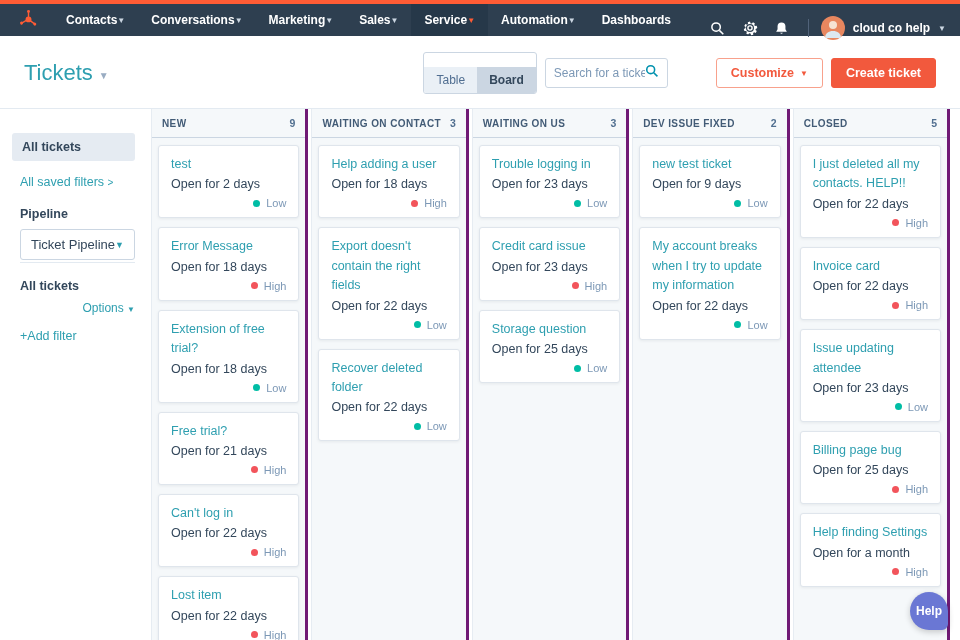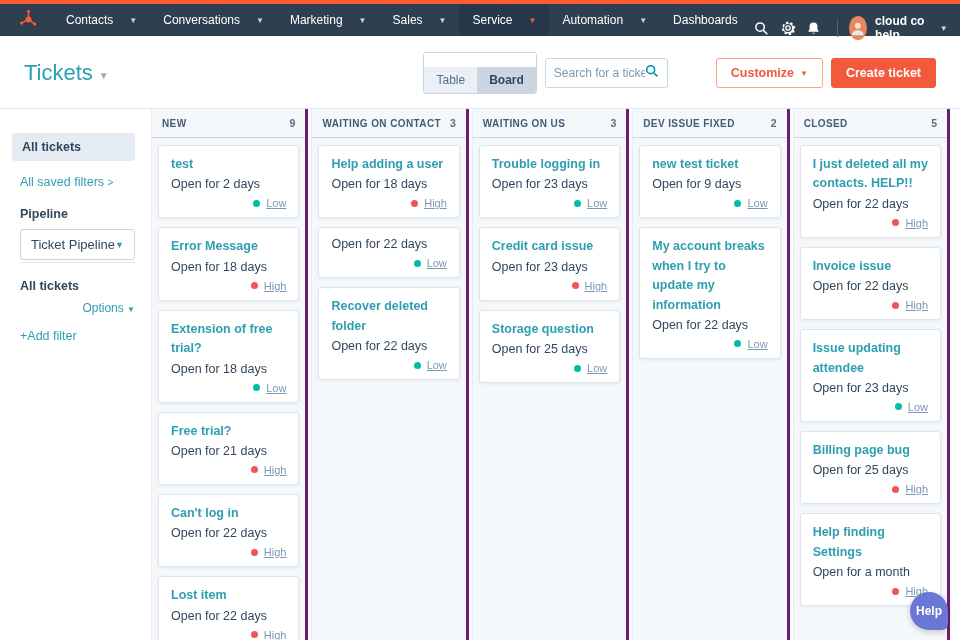--- a/index.html
+++ b/index.html
@@ -10,21 +10,21 @@
   }
   *{margin:0;padding:0;box-sizing:border-box;}
   html,body{width:960px;height:640px;overflow:hidden;}
   body{font-family:"Liberation Sans",sans-serif;background:#fff;color:var(--text);position:relative;}
 
   
   .topbar{height:36px;background:var(--nav-bg);border-top:4px solid var(--orange-light);
     display:flex;align-items:stretch;color:#fff;font-size:12px;}
   .brand{display:flex;align-items:center;padding:0 14px 0 18px;}
   .nav-items{display:flex;align-items:stretch;}
-  .nav-item{display:flex;align-items:center;gap:16px;padding:0 13px;font-weight:400;cursor:pointer;white-space:nowrap;justify-content:flex-end;}
+  .nav-item{display:flex;align-items:center;gap:0;padding:0 13px;font-weight:700;cursor:pointer;white-space:nowrap;justify-content:flex-end;}
   .nav-item .caret{font-size:8px;color:#cbd6e2;margin-top:1px;}
   .nav-item.active{background:var(--nav-active);}
   .nav-item.active .caret{color:var(--orange-light);}
   .topbar-right{margin-left:auto;display:flex;align-items:center;gap:4px;padding-right:14px;margin-top:16px;}
   .tb-icon{width:28px;height:28px;display:flex;align-items:center;justify-content:center;cursor:pointer;}
   .tb-sep{width:1px;height:18px;background:#51637a;margin:0 8px;}
   .account{display:flex;align-items:center;gap:8px;cursor:pointer;}
   .avatar{width:24px;height:24px;border-radius:50%;background:#e8875f;overflow:hidden;display:flex;align-items:flex-end;justify-content:center;}
   .account-label{font-weight:600;}
   .account .caret{font-size:8px;color:#cbd6e2;}
@@ -62,27 +62,27 @@
 
   
   .board-wrap{flex:1;position:relative;padding:0 10px 0 2px;}
   .board{display:flex;gap:3px;height:100%;}
   .column{flex:1;background:var(--col-bg);border-left:1px solid #e6ecf2;border-right:3px solid #701a75;display:flex;flex-direction:column;overflow:hidden;}
   .col-header{display:flex;align-items:center;justify-content:space-between;padding:8px 10px;border-bottom:1px solid var(--border);}
   .col-name{font-size:10px;font-weight:700;letter-spacing:.4px;color:#425b76;text-transform:uppercase;}
   .col-count{font-size:10.5px;font-weight:700;color:var(--count);}
   .col-body{padding:7px 6px;overflow:hidden;flex:1;}
   .card{background:#fff;border:1px solid var(--card-border);border-radius:3px;box-shadow:0 1px 3px rgba(45,62,80,.08);padding:9px 12px 8px 12px;margin-bottom:9px;cursor:pointer;}
-  .card-title{color:var(--teal);font-size:12.5px;font-weight:700;line-height:1.55;margin-bottom:3px;cursor:pointer;}
+  .card-title{color:var(--teal);font-size:12.5px;font-weight:400;line-height:1.55;margin-bottom:3px;cursor:pointer;}
   .card-age{font-size:12.5px;color:var(--text);margin-bottom:6px;}
   .card-priority{display:flex;align-items:center;justify-content:flex-end;gap:6px;}
   .dot{width:7px;height:7px;border-radius:50%;}
   .card-priority[data-level="LOW"] .dot{background:var(--low);}
   .card-priority[data-level="HIGH"] .dot{background:var(--high);}
-  .prio-label{font-size:11px;color:var(--muted);text-decoration:underline;}
+  .prio-label{font-size:11px;color:var(--muted);}
 
   .hscrollbar{position:absolute;left:2px;right:0;bottom:0;height:4px;background:#8b98a5;}
   .help-bubble{position:absolute;right:12px;bottom:10px;width:38px;height:38px;background:var(--help);color:#fff;
     font-size:12px;font-weight:700;display:flex;align-items:center;justify-content:center;
     border-radius:50% 50% 6px 50%;cursor:pointer;box-shadow:0 2px 6px rgba(0,0,0,.2);}
 </style>
 </head>
 <body>
 
 <header class="topbar">
@@ -285,20 +285,21 @@
     <div class="col-body">
             <article class="card">
     <div class="card-title">Help adding a user</div>
     <div class="card-age">Open for 18 days</div>
     <div class="card-priority" data-level="HIGH">
       <span class="dot"></span>
       <span class="prio-label">High</span>
     </div>
   </article>
             <article class="card">
+    <div class="card-title">Export doesn't contain the right fields</div>
     <div class="card-age">Open for 22 days</div>
     <div class="card-priority" data-level="LOW">
       <span class="dot"></span>
       <span class="prio-label">Low</span>
     </div>
   </article>
             <article class="card">
     <div class="card-title">Recover deleted folder</div>
     <div class="card-age">Open for 22 days</div>
     <div class="card-priority" data-level="LOW">
@@ -372,21 +373,21 @@
     <div class="col-body">
             <article class="card">
     <div class="card-title">I just deleted all my contacts. HELP!!</div>
     <div class="card-age">Open for 22 days</div>
     <div class="card-priority" data-level="HIGH">
       <span class="dot"></span>
       <span class="prio-label">High</span>
     </div>
   </article>
             <article class="card">
-    <div class="card-title">Invoice issue</div>
+    <div class="card-title">Invoice card</div>
     <div class="card-age">Open for 22 days</div>
     <div class="card-priority" data-level="HIGH">
       <span class="dot"></span>
       <span class="prio-label">High</span>
     </div>
   </article>
             <article class="card">
     <div class="card-title">Issue updating attendee</div>
     <div class="card-age">Open for 23 days</div>
     <div class="card-priority" data-level="LOW">

